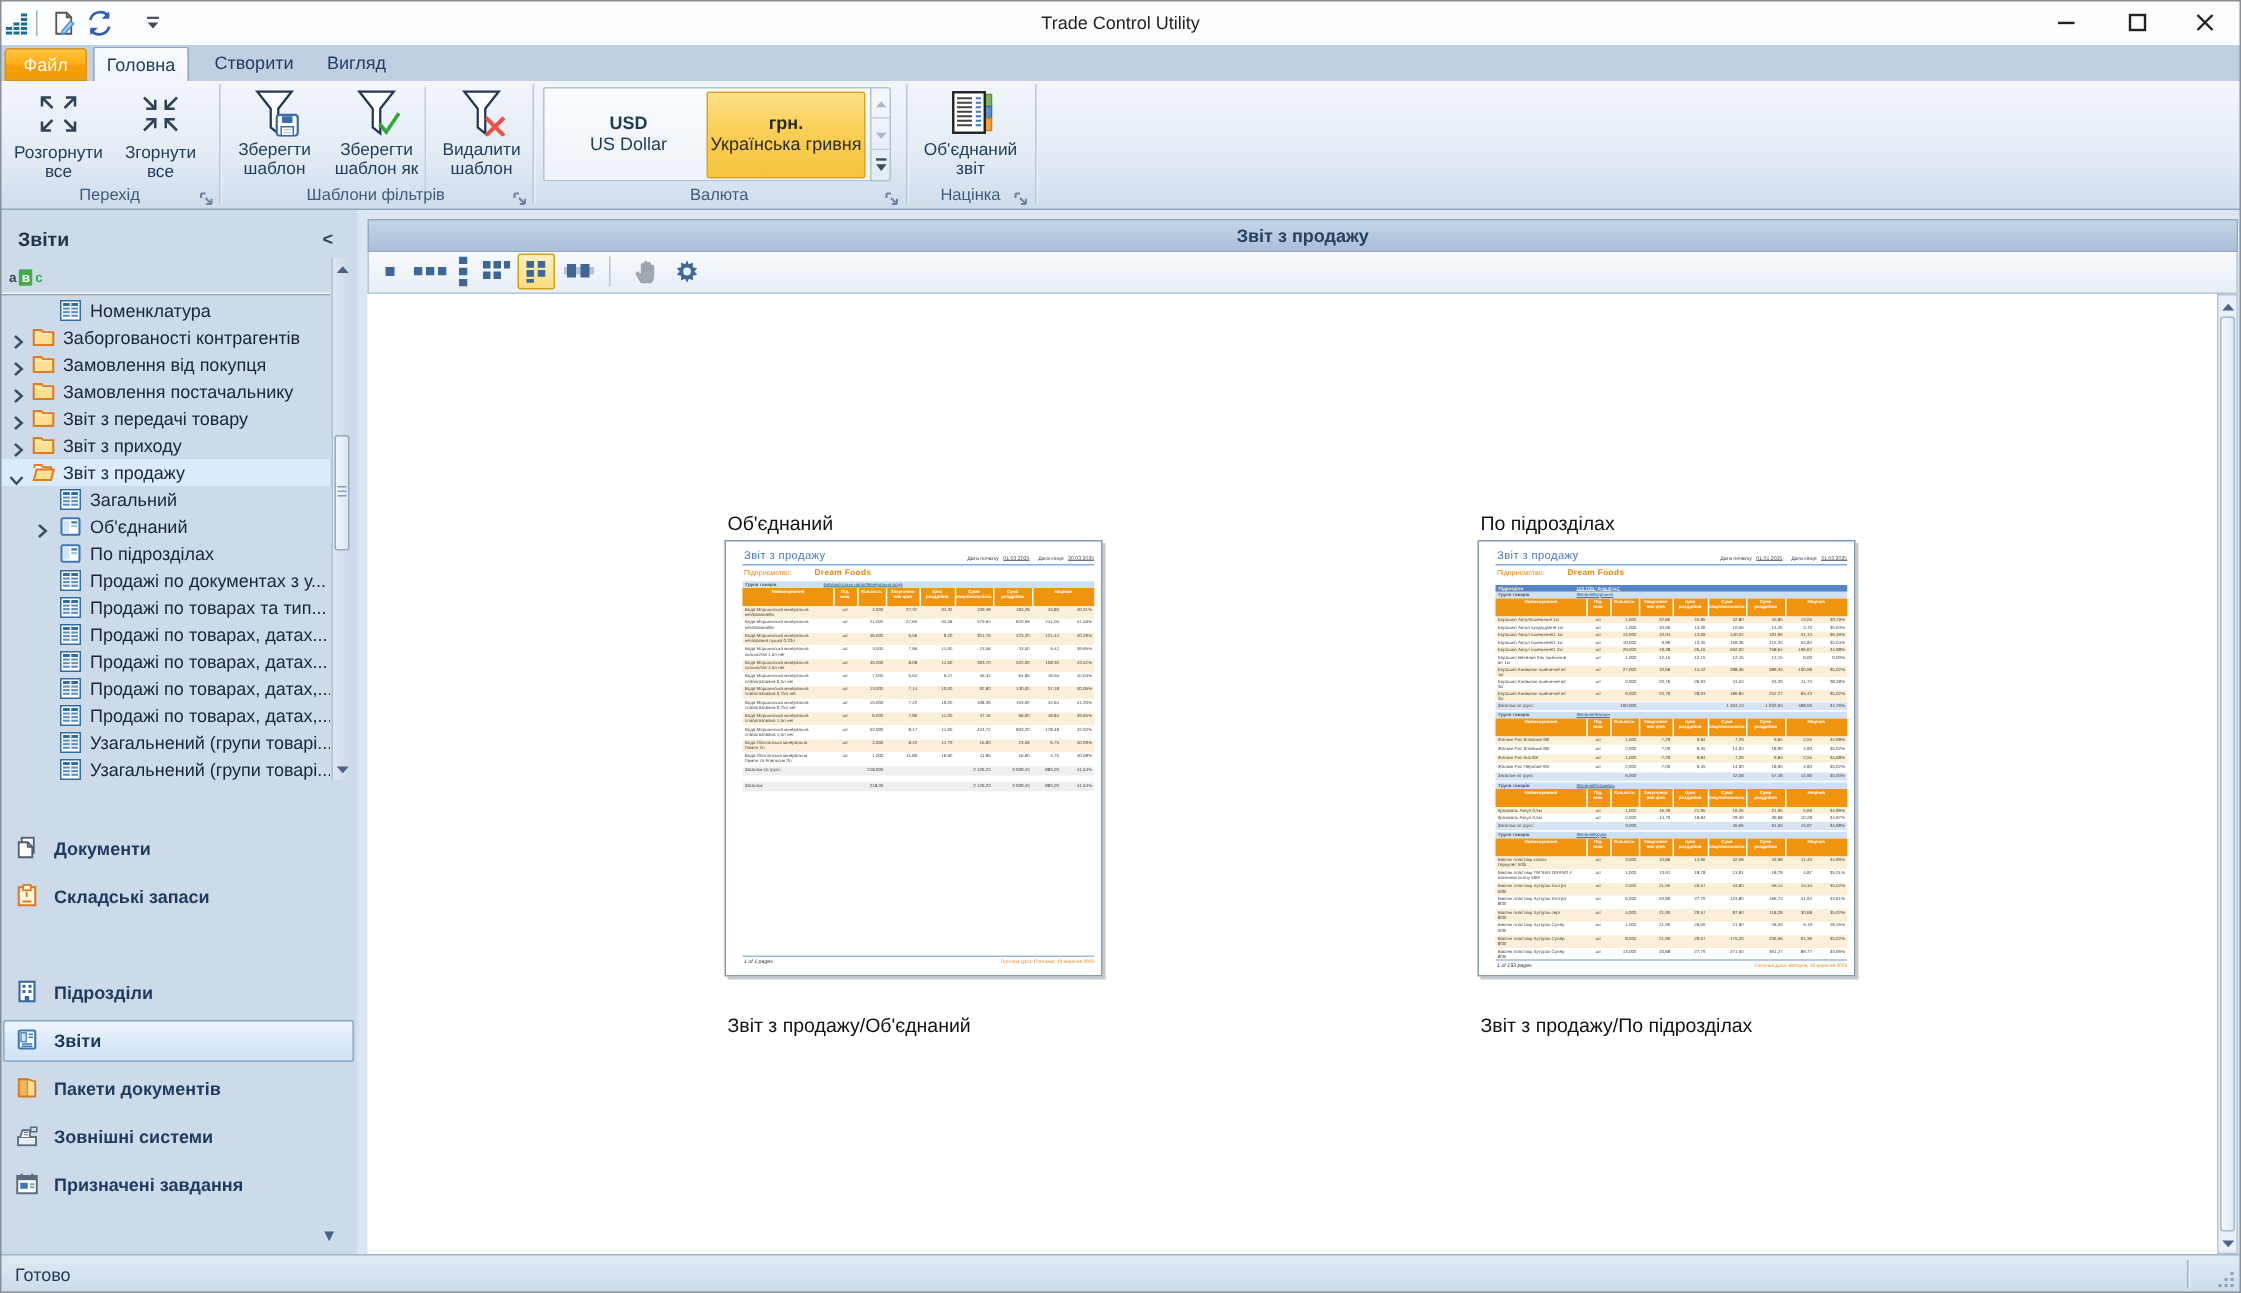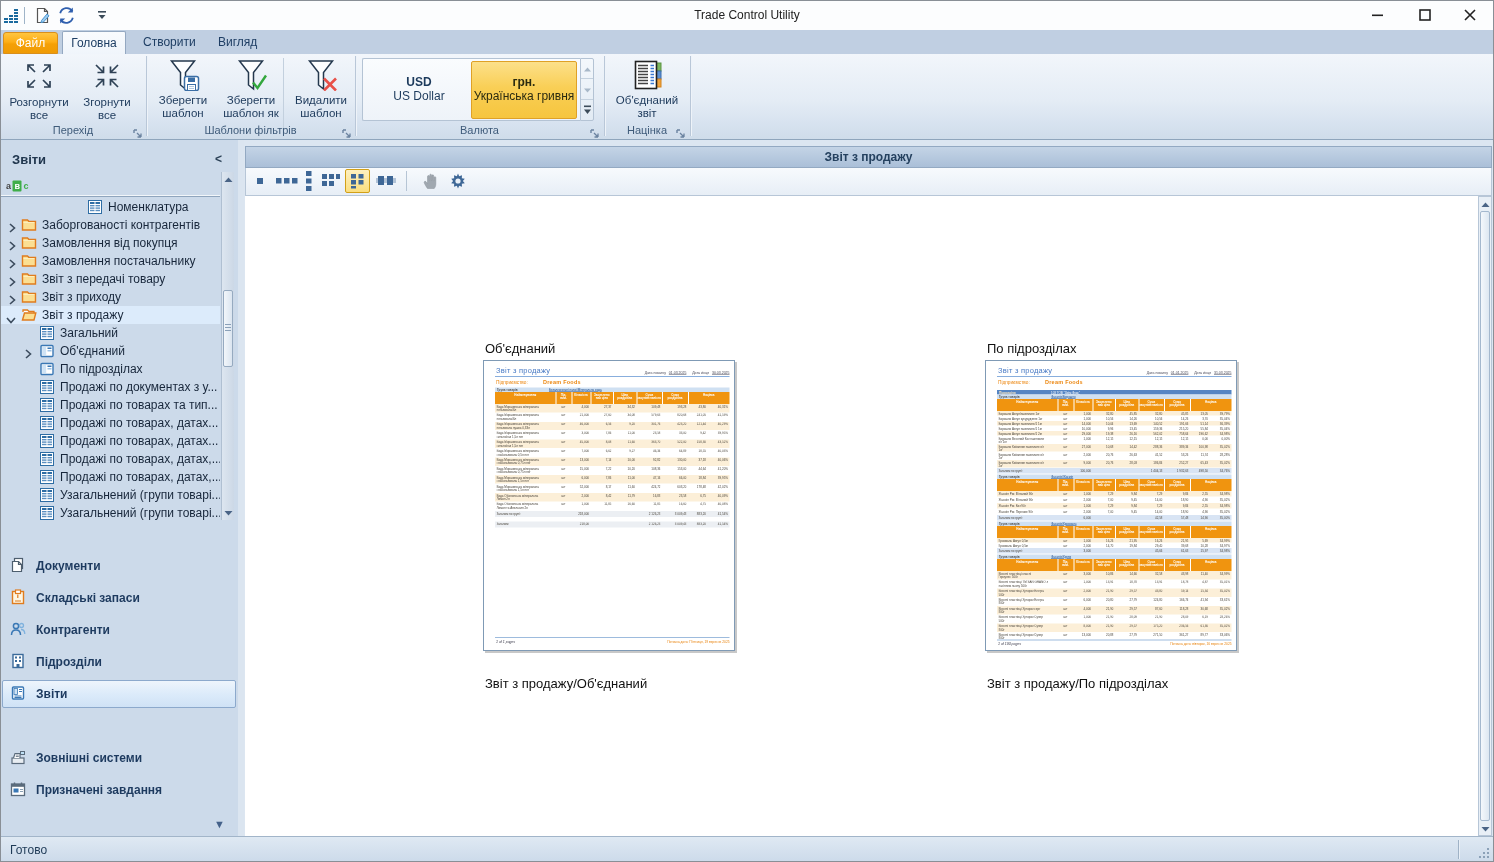--- a/index.html
+++ b/index.html
@@ -233,21 +233,21 @@
   <div id="lp-title">Звіти</div>
   <div id="lp-collapse">&lt;</div>
   <div id="lp-search"><svg width="26" height="13" viewBox="0 0 26 13">
         <text x="0" y="10" font-family="Liberation Sans" font-size="9" fill="#444" font-weight="bold">а</text>
         <rect x="6.5" y="1.5" width="9" height="11" rx="1" fill="#3fae49"></rect>
         <text x="8.5" y="10" font-family="Liberation Sans" font-size="9" fill="#fff" font-weight="bold">в</text>
         <text x="17.5" y="10" font-family="Liberation Sans" font-size="9" fill="#3fae49" font-weight="bold">с</text>
       </svg></div>
   <div id="lp-sep"></div>
   <div id="tree">
-<div class="trow" style="top:0px;margin-left:48px;">
+<div class="trow" style="top:0px;">
         <span class="abs" style="left:39px;top:1px"><svg width="16" height="16" viewBox="0 0 16 16">
             <rect x="1.5" y="1.5" width="13" height="13" fill="#fff" stroke="#2e6da4"></rect>
             <rect x="3" y="3" width="4.5" height="2" fill="#2e6da4"></rect>
             <rect x="8.5" y="3" width="4.5" height="2" fill="#2e6da4"></rect>
             <rect x="3" y="6" width="4.5" height="1.4" fill="#5b8fc0"></rect>
             <rect x="8.5" y="6" width="4.5" height="1.4" fill="#5b8fc0"></rect>
             <rect x="3" y="8.4" width="4.5" height="1.4" fill="#5b8fc0"></rect>
             <rect x="8.5" y="8.4" width="4.5" height="1.4" fill="#5b8fc0"></rect>
             <rect x="3" y="10.8" width="4.5" height="1.4" fill="#5b8fc0"></rect>
             <rect x="8.5" y="10.8" width="4.5" height="1.4" fill="#5b8fc0"></rect>
@@ -484,48 +484,46 @@
         <span class="nlbl">Документи</span>
       </div>
 <div class="nitem" style="top:64px">
         <svg width="16" height="16" viewBox="0 0 16 16">
           <rect x="2.5" y="2.5" width="11" height="12" fill="#fdf6e3" stroke="#e07c1e" stroke-width="1.4"></rect>
           <rect x="5.5" y="1" width="5" height="3.5" fill="#fff" stroke="#e07c1e" stroke-width="1.2"></rect>
           <path d="M7.8 5.5 L7.8 9 M5 12 L11 12" stroke="#e07c1e" stroke-width="1.2"></path>
         </svg>
         <span class="nlbl">Складські запаси</span>
       </div>
-<div class="nitem" style="top:96px">
-        <svg width="16" height="16" viewBox="0 0 16 16">
-          <circle cx="6" cy="5" r="2.6" fill="none" stroke="#3a78b5" stroke-width="1.5"></circle>
-          <path d="M1.5 14 C1.5 10.5 3.5 9 6 9 C8.5 9 10.5 10.5 10.5 14" fill="none" stroke="#3a78b5" stroke-width="1.5"></path>
-          <circle cx="11.5" cy="4.5" r="2" fill="none" stroke="#7fb2de" stroke-width="1.3"></circle>
-          <path d="M11 8.5 C13.5 8.5 14.8 10 14.8 13" fill="none" stroke="#7fb2de" stroke-width="1.3"></path>
-        </svg>
-        <span class="nlbl">Контрагенти</span>
-      </div>
 <div class="nitem" style="top:128px">
         <svg width="16" height="16" viewBox="0 0 16 16">
           <rect x="3" y="1.5" width="10" height="13" fill="#fff" stroke="#3a6a9a" stroke-width="1.4"></rect>
           <rect x="5" y="3.5" width="2" height="2" fill="#3a6a9a"></rect>
           <rect x="9" y="3.5" width="2" height="2" fill="#3a6a9a"></rect>
           <rect x="5" y="7" width="2" height="2" fill="#3a6a9a"></rect>
           <rect x="9" y="7" width="2" height="2" fill="#3a6a9a"></rect>
           <rect x="6.5" y="11" width="3" height="3.5" fill="#3a6a9a"></rect>
         </svg>
         <span class="nlbl">Підрозділи</span>
       </div>
 <div id="nav-sel" style="top:160px"></div>
 <div class="nitem" style="top:160px">
         <svg width="16" height="16" viewBox="0 0 16 16">
           <rect x="2.5" y="2" width="11" height="12" rx="1" fill="#fff" stroke="#3a78b5" stroke-width="1.4"></rect>
           <rect x="4" y="3.5" width="3.5" height="6" fill="#cfe3f5" stroke="#3a78b5" stroke-width="0.8"></rect>
           <path d="M9 4.5 L12 4.5 M9 6.5 L12 6.5 M4.5 11 L11.5 11 M4.5 12.5 L11.5 12.5" stroke="#3a78b5" stroke-width="1"></path>
         </svg>
         <span class="nlbl">Звіти</span>
+      </div>
+<div class="nitem" style="top:192px">
+        <svg width="16" height="16" viewBox="0 0 16 16">
+          <path d="M2.5 2.5 L8.5 2.5 L8.5 14 L2.5 14 Z" fill="#f4b35c" stroke="#d2791c" stroke-width="1.2"></path>
+          <path d="M8.5 2.5 L13.5 4 L13.5 14 L8.5 14" fill="#fbdf93" stroke="#d2791c" stroke-width="1.2"></path>
+        </svg>
+        <span class="nlbl">Пакети документів</span>
       </div>
 <div class="nitem" style="top:256px">
         <svg width="16" height="16" viewBox="0 0 16 16">
           <rect x="1.5" y="3" width="13" height="11.5" fill="#fff" stroke="#5a6b7c" stroke-width="1.3"></rect>
           <rect x="1.5" y="3" width="13" height="2.8" fill="#5a6b7c"></rect>
           <path d="M4.5 1.5 L4.5 4 M11.5 1.5 L11.5 4" stroke="#5a6b7c" stroke-width="1.4"></path>
           <rect x="3.5" y="7.5" width="5" height="4" fill="#3a78b5"></rect>
           <path d="M10 8.5 L13 8.5 M10 10.5 L13 10.5" stroke="#8aa0b5" stroke-width="1.2"></path>
         </svg>
         <span class="nlbl">Призначені завдання</span>

